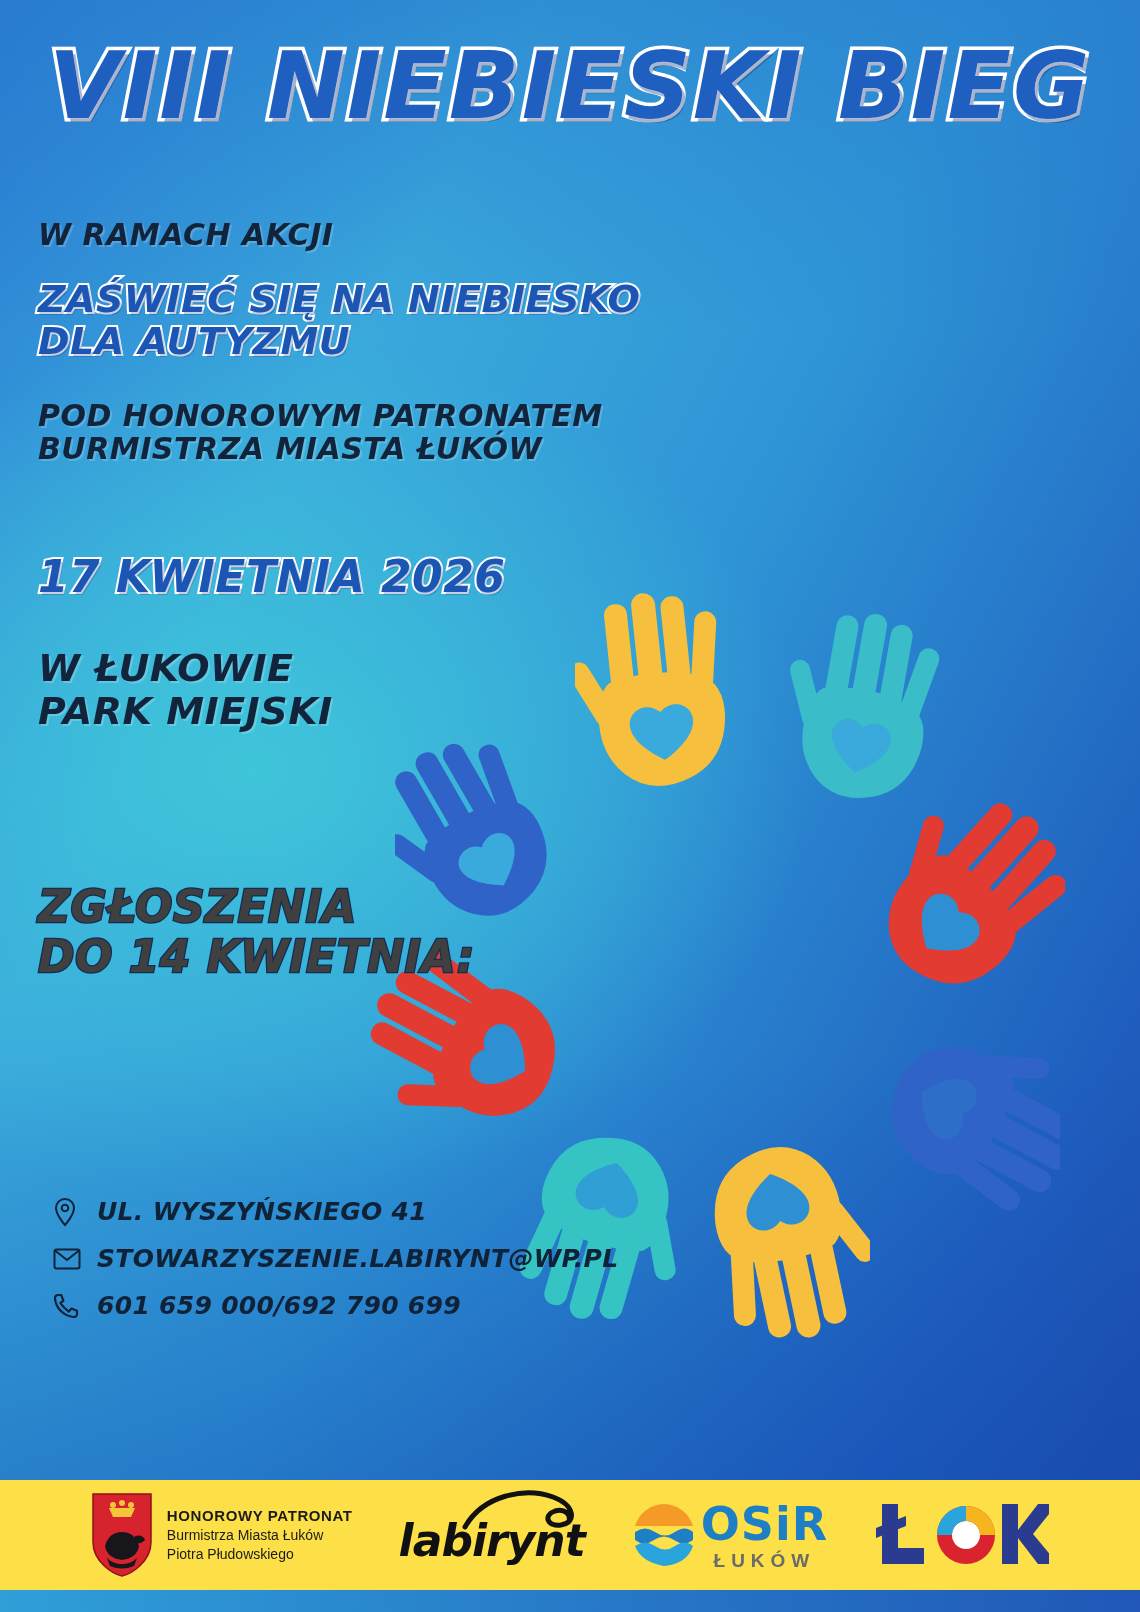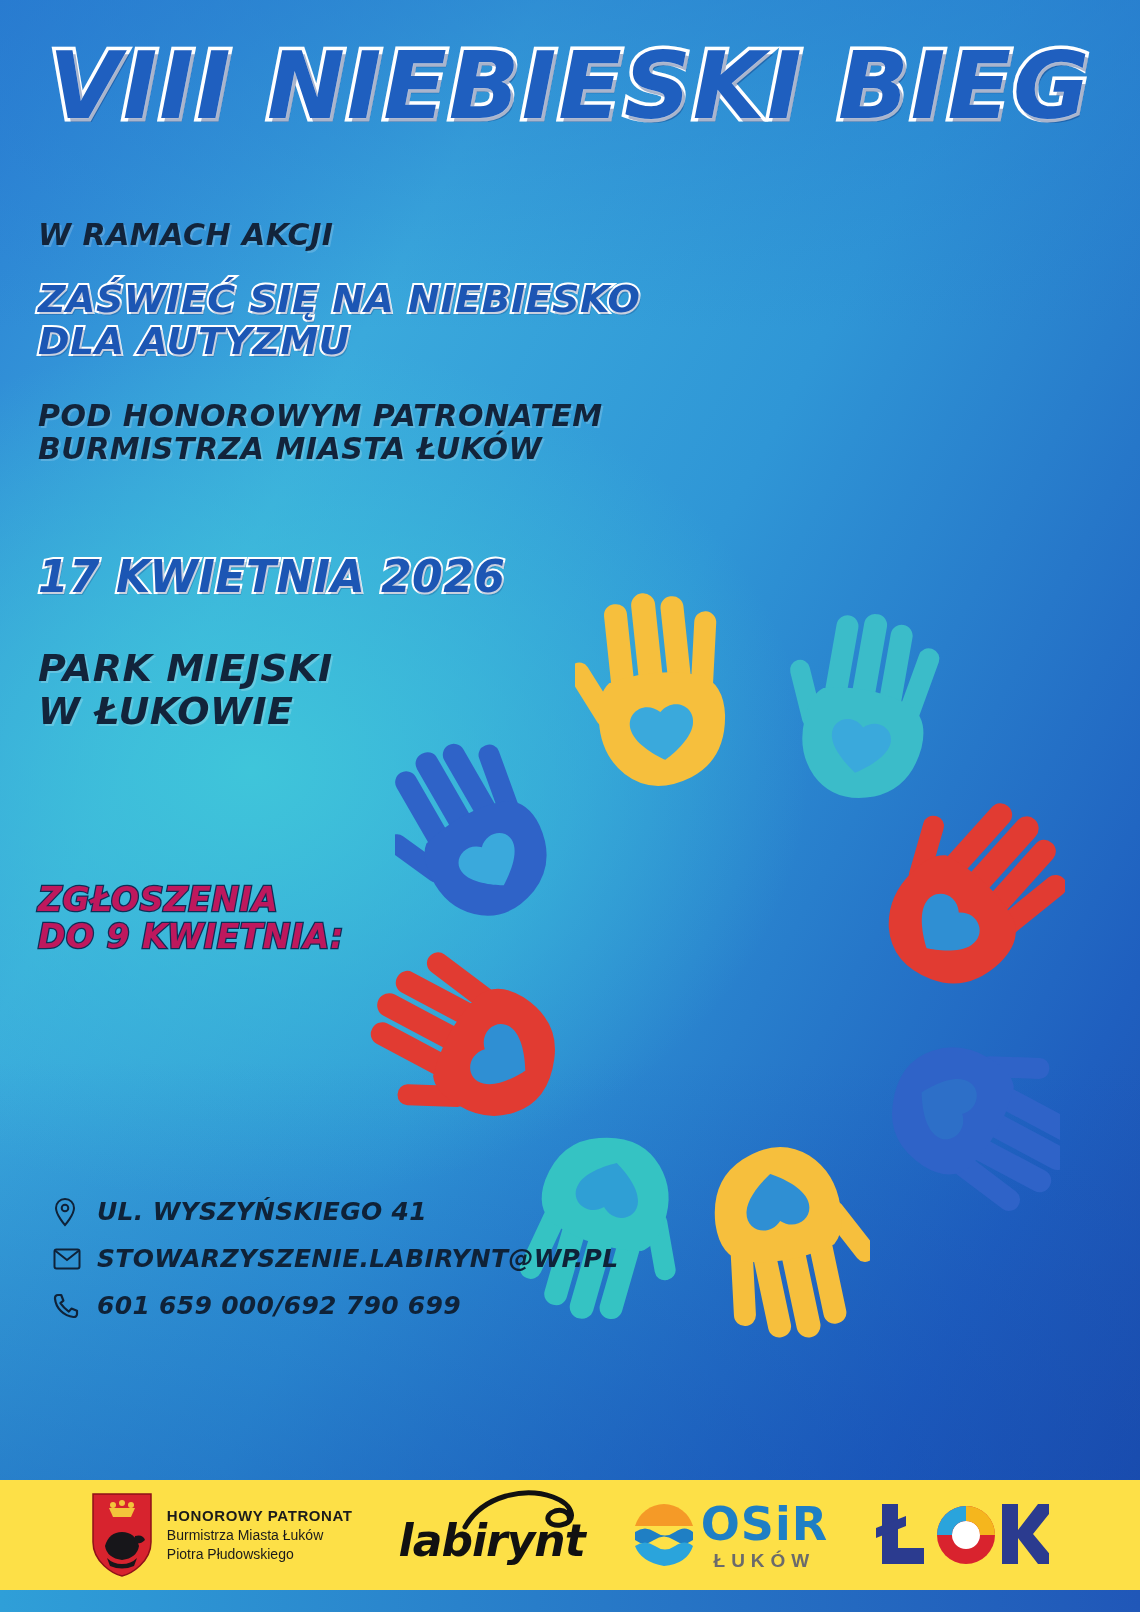--- a/index.html
+++ b/index.html
@@ -97,22 +97,22 @@
     text-shadow: 2px 3px 0 rgba(10,40,110,0.22);
   }
 
   .l-place {
     color: #12243b;
     font-size: 38px;
     text-shadow: 2px 2px 0 rgba(255,255,255,0.2);
   }
 
   .l-yellow {
-    color: #be185d;
-    font-size: 33px;
+    color: #404040;
+    font-size: 44px;
     -webkit-text-stroke: 2.5px #0f2d56;
     paint-order: stroke fill;
   }
 
   .sp-1 { height: 26px; }
   .sp-2 { height: 36px; }
   .sp-3 { height: 86px; }
   .sp-4 { height: 46px; }
   .sp-5 { height: 150px; }
 
@@ -345,25 +345,25 @@
   <div class="lines">
     <div class="line l-dark">W RAMACH AKCJI</div>
     <div class="sp-1"></div>
     <div class="line l-blue-outline">ZAŚWIEĆ SIĘ NA NIEBIESKO DLA AUTYZMU</div>
     <div class="sp-2"></div>
     <div class="line l-dark">POD HONOROWYM PATRONATEM</div>
     <div class="line l-dark">BURMISTRZA MIASTA ŁUKÓW</div>
     <div class="sp-3"></div>
     <div class="line l-date">17 KWIETNIA 2026</div>
     <div class="sp-4"></div>
+    <div class="line l-place">W ŁUKOWIE</div>
     <div class="line l-place">PARK MIEJSKI</div>
-    <div class="line l-place">W ŁUKOWIE</div>
     <div class="sp-5"></div>
     <div class="line l-yellow">ZGŁOSZENIA</div>
-    <div class="line l-yellow">DO 9 KWIETNIA:</div>
+    <div class="line l-yellow">DO 14 KWIETNIA:</div>
   </div>
 
   <div class="contact">
 
     <div class="c-row">
       <span class="c-icon">
         <svg width="24" height="30" viewBox="0 0 24 30" fill="none" stroke="#0f2238" stroke-width="2">
           <path d="M12 2 C6.8 2 3 6 3 11 c0 7 9 17 9 17 s9 -10 9 -17 c0 -5 -3.8 -9 -9 -9 z"></path>
           <circle cx="12" cy="11" r="3.3"></circle>
         </svg>

